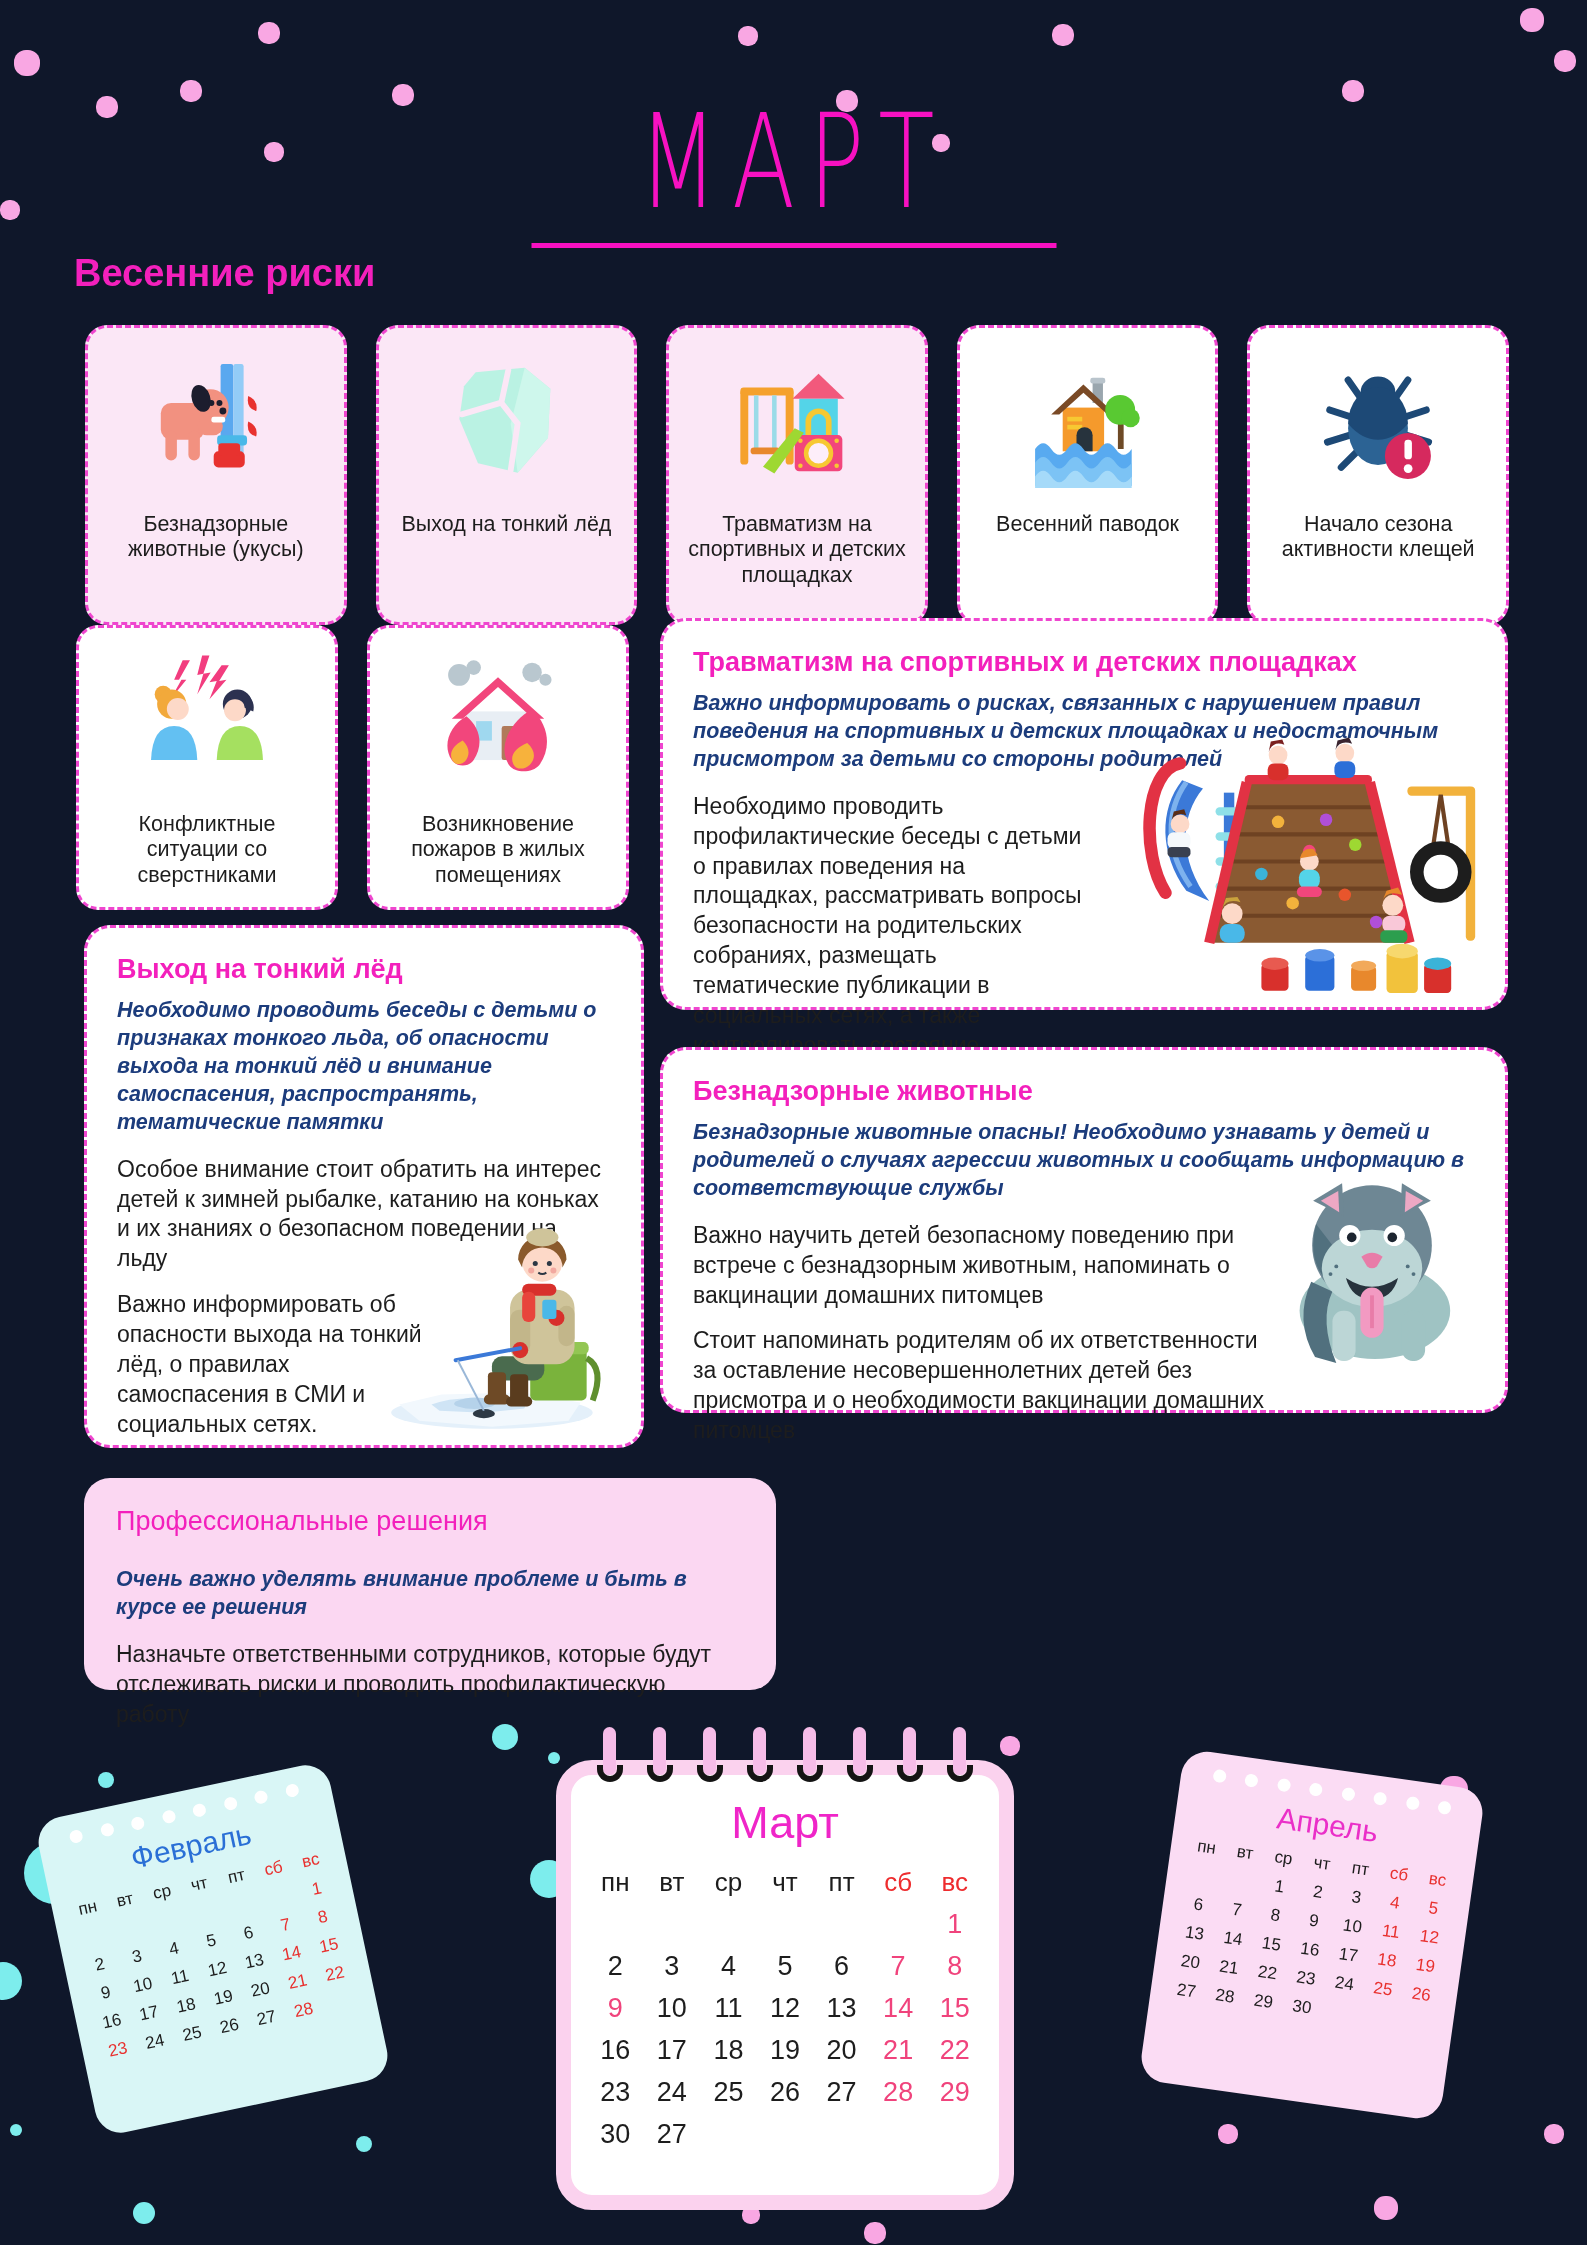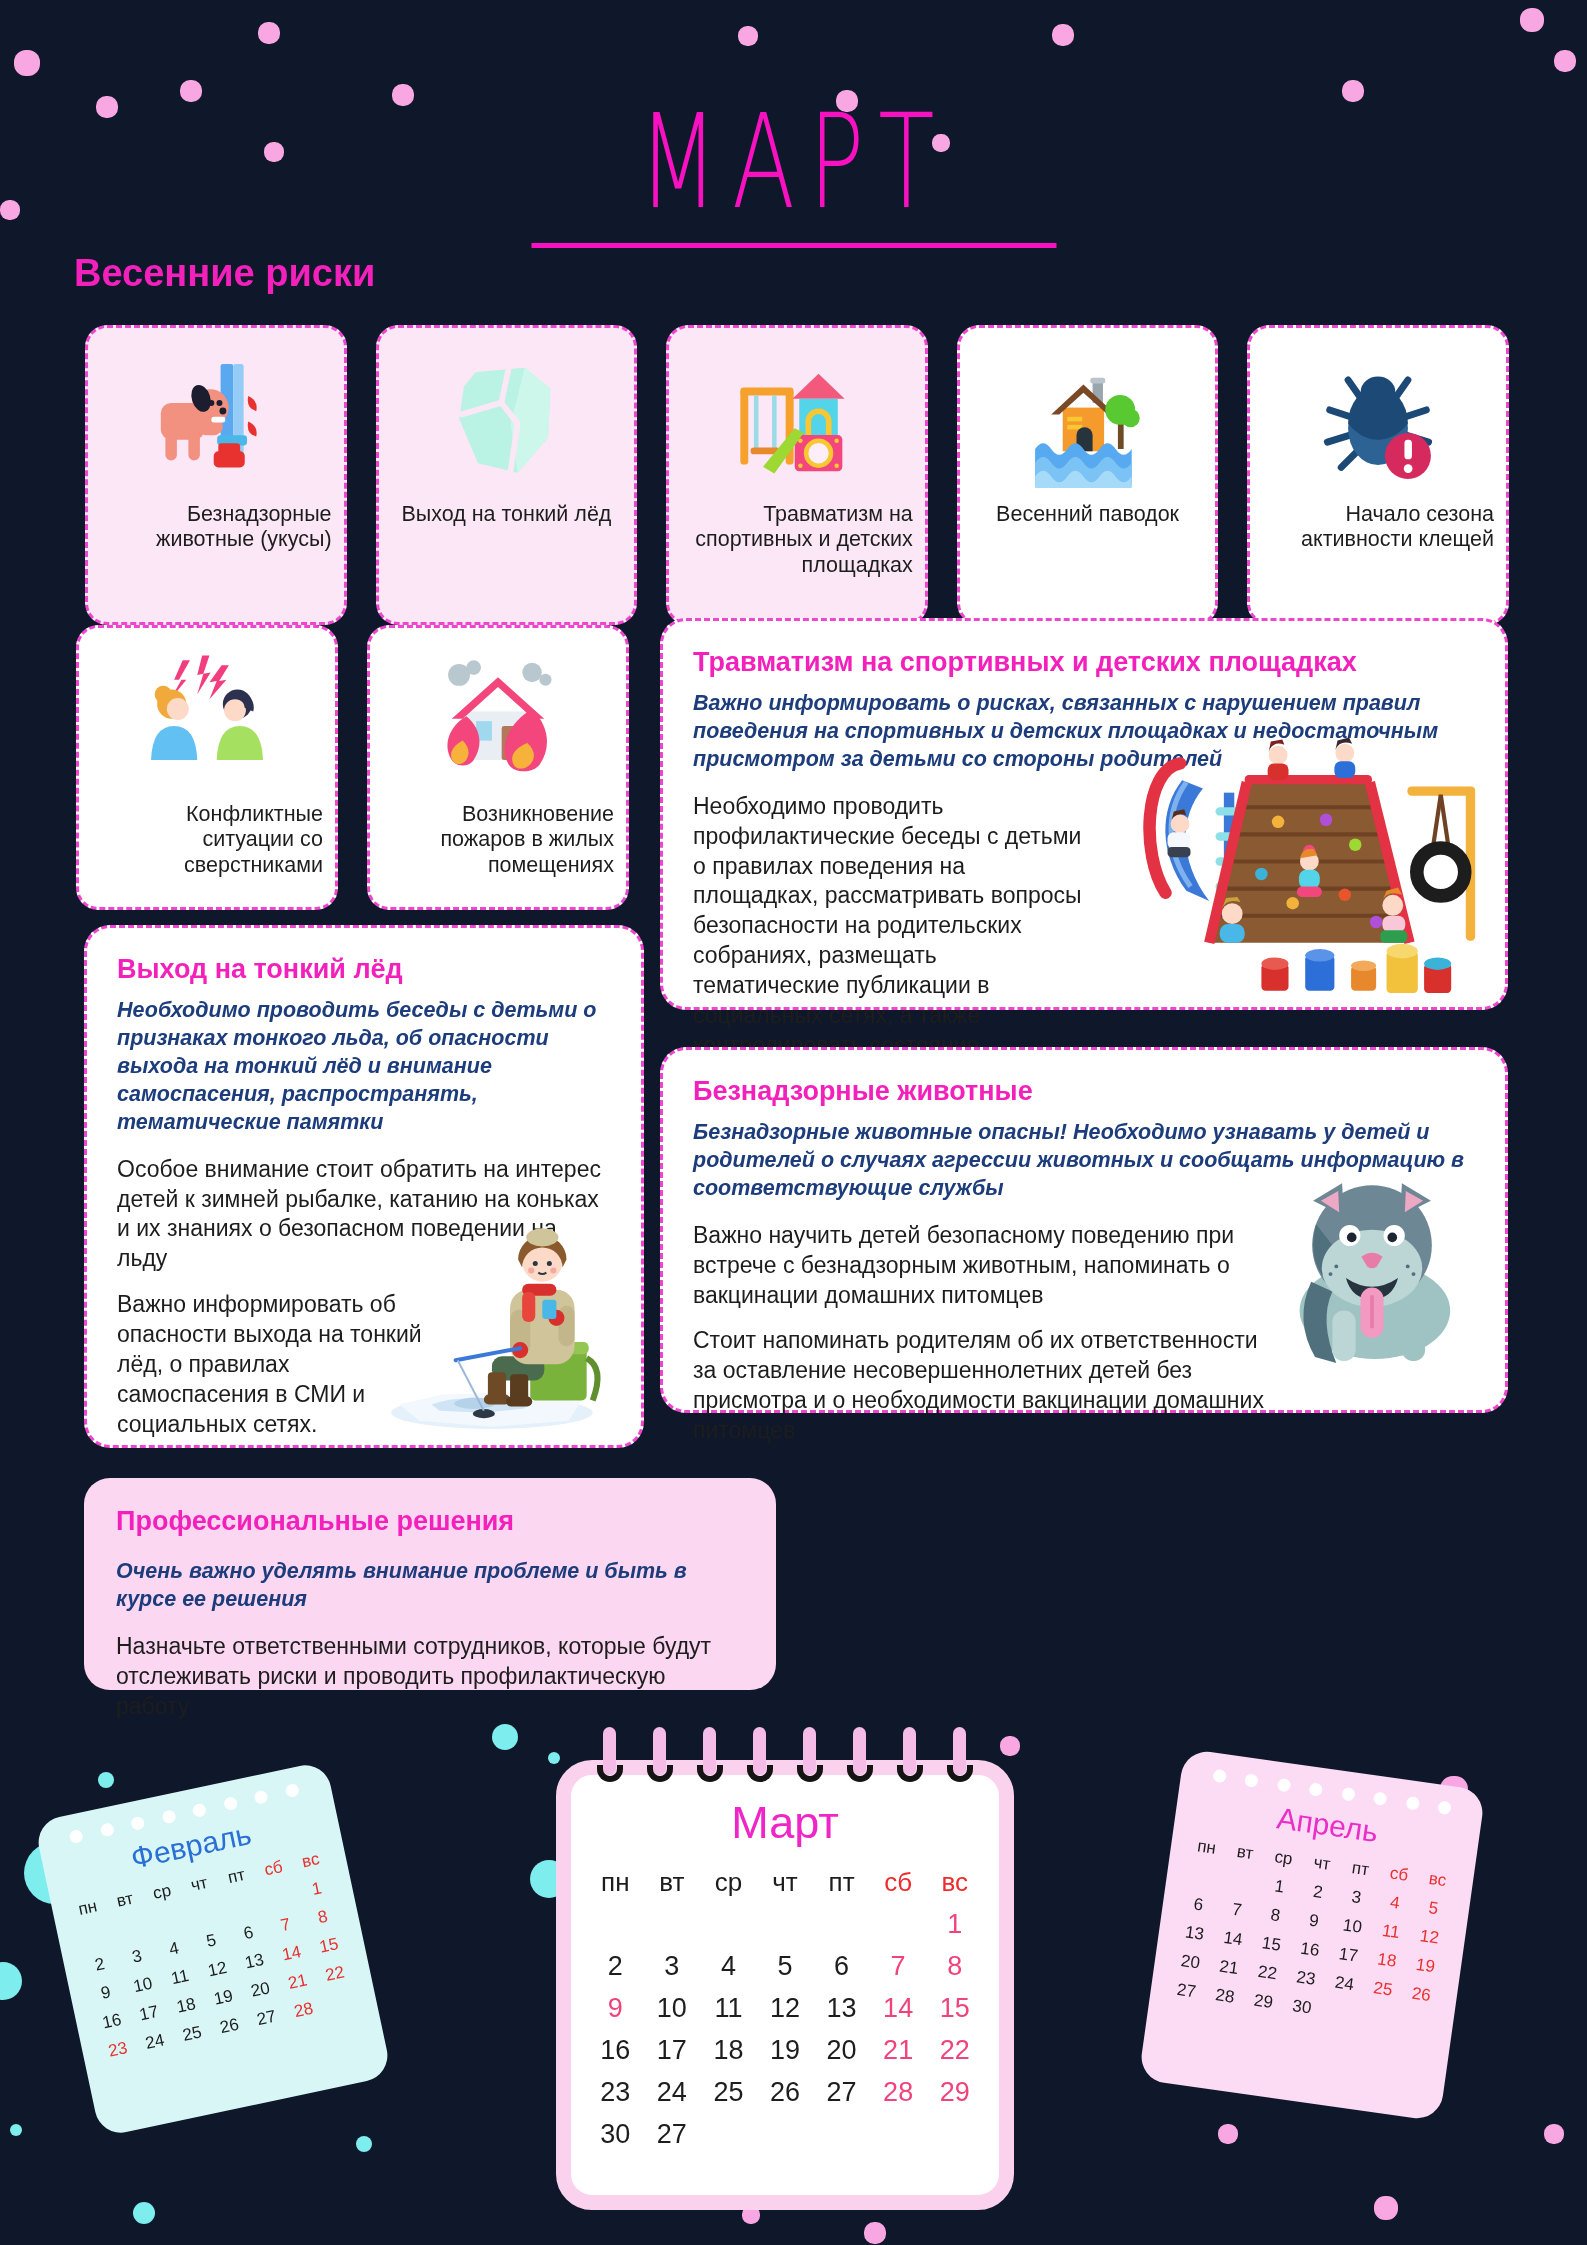--- a/index.html
+++ b/index.html
@@ -18,41 +18,41 @@
   .mart-underline{position:absolute;top:243px;left:50%;transform:translateX(-50%);width:525px;height:5px;background:#f711c1}
   .section-heading{position:absolute;left:74px;top:252px;font-size:38px;font-weight:700;color:#f320bc}
 
   
   .risk-row{position:absolute;display:flex;gap:29px}
   .row1{left:85px;top:325px;width:1424px;height:300px}
   .row2{left:76px;top:625px;width:553px;height:285px}
   .risk-card{flex:1;border:3px dashed #ef46cf;border-radius:22px;background:#fff;display:flex;flex-direction:column;align-items:center;padding:22px 12px 14px}
   .risk-card.pink{background:#fbe7f6}
   .risk-card .icon{height:152px;display:flex;align-items:center;justify-content:center}
-  .risk-card .label{margin-top:0;font-size:21.5px;line-height:1.18;text-align:right;color:#1d1d1d}
+  .risk-card .label{margin-top:10px;font-size:21.5px;line-height:1.18;text-align:center;color:#1d1d1d}
 
   
   .panel{position:absolute;border:3px dashed #ef46cf;border-radius:26px;background:#fff;padding:26px 30px}
   .panel h3{font-size:27px;font-weight:700;color:#f320bc;margin-bottom:12px}
   .lead{font-size:21.5px;line-height:1.3;font-style:italic;font-weight:600;color:#1c3c7c;margin-bottom:18px}
   .body-text{font-size:23px;line-height:1.3;color:#1d1d1d;margin-bottom:16px}
   .panel-playground{left:660px;top:618px;width:848px;height:392px}
   .panel-playground .body-text{width:395px}
   .panel-ice{left:84px;top:925px;width:560px;height:523px}
   .panel-ice .body2{width:320px}
   .panel-stray{left:660px;top:1047px;width:848px;height:366px}
   .panel-stray .body-text{width:590px}
   .ill{position:absolute}
   .ill-playground{right:10px;bottom:8px;width:438px;height:auto}
   .ill-fisher{right:8px;bottom:6px;width:262px;height:auto}
   .ill-dog{right:22px;top:116px;width:222px;height:auto}
 
   
   .pink-panel{position:absolute;background:#fbd7f2;border-radius:26px;padding:28px 32px}
-  .pink-panel h3{font-size:27px;font-weight:700;color:#f320bc;margin-bottom:21px}
+  .pink-panel h3{font-size:27px;font-weight:400;color:#f320bc;margin-bottom:29px}
   .pink-left{left:84px;top:1478px;width:692px;height:212px}
   .pink-right{left:812px;top:1478px;width:698px;height:212px}
   .pink-panel .body-text{margin-bottom:0}
 
   
   .cal-grid{display:grid;grid-template-columns:repeat(7,1fr);row-gap:11px}
   .cal-grid .cell{text-align:center}
   .cal-march{position:absolute;left:556px;top:1760px;width:458px;height:450px;background:#fff;border:15px solid #fbd2ee;border-radius:36px}
   .cal-march .loops{position:absolute;top:-48px;left:26px;right:26px;display:flex;justify-content:space-between}
   .loop{position:relative;width:26px;height:60px}

